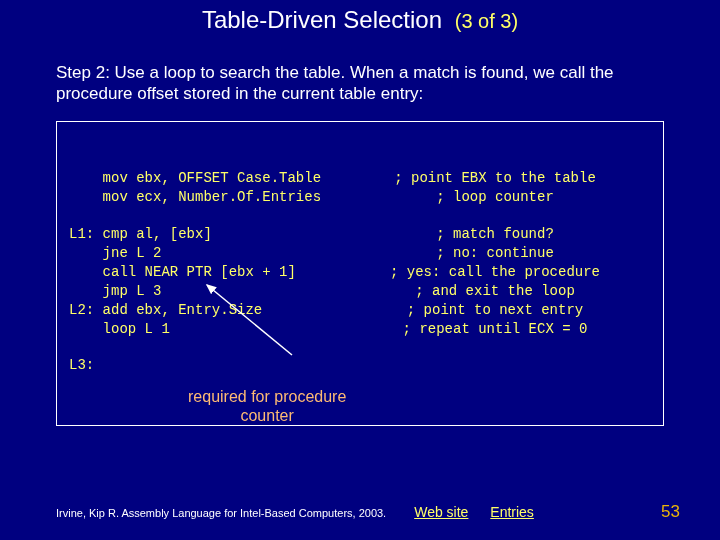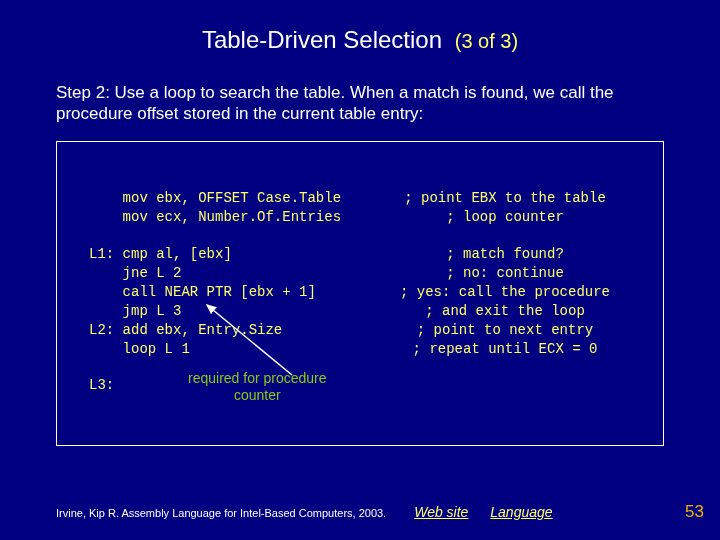--- a/index.html
+++ b/index.html
@@ -8,21 +8,21 @@
     height: 540px;
     background: #000080;
     color: #ffffff;
     font-family: Arial, Helvetica, sans-serif;
     position: relative;
     overflow: hidden;
   }
   .title {
     text-align: center;
     font-size: 24px;
-    padding-top: 26px;
+    padding-top: 6px;
     color: #ffffff;
   }
   .title-sub {
     font-size: 20px;
     color: #ffff66;
     margin-left: 6px;
   }
   .step-text {
     padding: 28px 40px 0 56px;
     font-size: 17px;
@@ -34,59 +34,58 @@
     border: 1px solid #ffffff;
     padding: 10px 12px 12px 12px;
     font-family: "Courier New", Courier, monospace;
     font-size: 14px;
     line-height: 1.35;
     color: #ffff66;
     white-space: pre;
     position: relative;
   }
   .code-row { display: flex; }
-  .code-left { width: 270px; flex-shrink: 0; margin-left: 20px; }
+  .code-left { width: 270px; flex-shrink: 0; }
   .code-right { flex: 1; text-align: center; }
   .blank-row { height: 18px; }
   .arrow-svg {
     position: absolute;
     left: 140px;
     top: 160px;
     pointer-events: none;
   }
   .caption {
     position: absolute;
     left: 188px;
-    top: 370px;
-    font-size: 14px;
-    color: #84cc16;
+    top: 387px;
+    font-size: 16px;
+    color: #fdba74;
     text-align: center;
     line-height: 1.2;
   }
   .footer {
     position: absolute;
     left: 0;
     right: 0;
     bottom: 18px;
     display: flex;
     align-items: baseline;
-    padding: 0 16px 0 56px;
+    padding: 0 40px 0 56px;
     font-size: 11px;
     color: #ffffff;
   }
   .footer .credit { flex: 0 0 auto; }
   .footer .links {
     margin-left: 28px;
     font-size: 14px;
   }
   .footer .links span {
     color: #ffff66;
     text-decoration: underline;
     margin-right: 18px;
-    font-style: italic;
   }
   .footer .pagenum {
     margin-left: auto;
     font-size: 17px;
     color: #eab308;
   }
 </style>
 </head>
 <body>
 
@@ -111,16 +110,16 @@
 
 <div class="caption">
   <span>required for procedure</span><br>
   <span>counter</span>
 </div>
 
 <div class="footer">
   <span class="credit">Irvine, Kip R. Assembly Language for Intel-Based Computers, 2003.</span>
   <span class="links">
     <span>Web site</span>
-    <span>Language</span>
+    <span>Entries</span>
   </span>
   <span class="pagenum">53</span>
 </div>
 
 </body></html>

